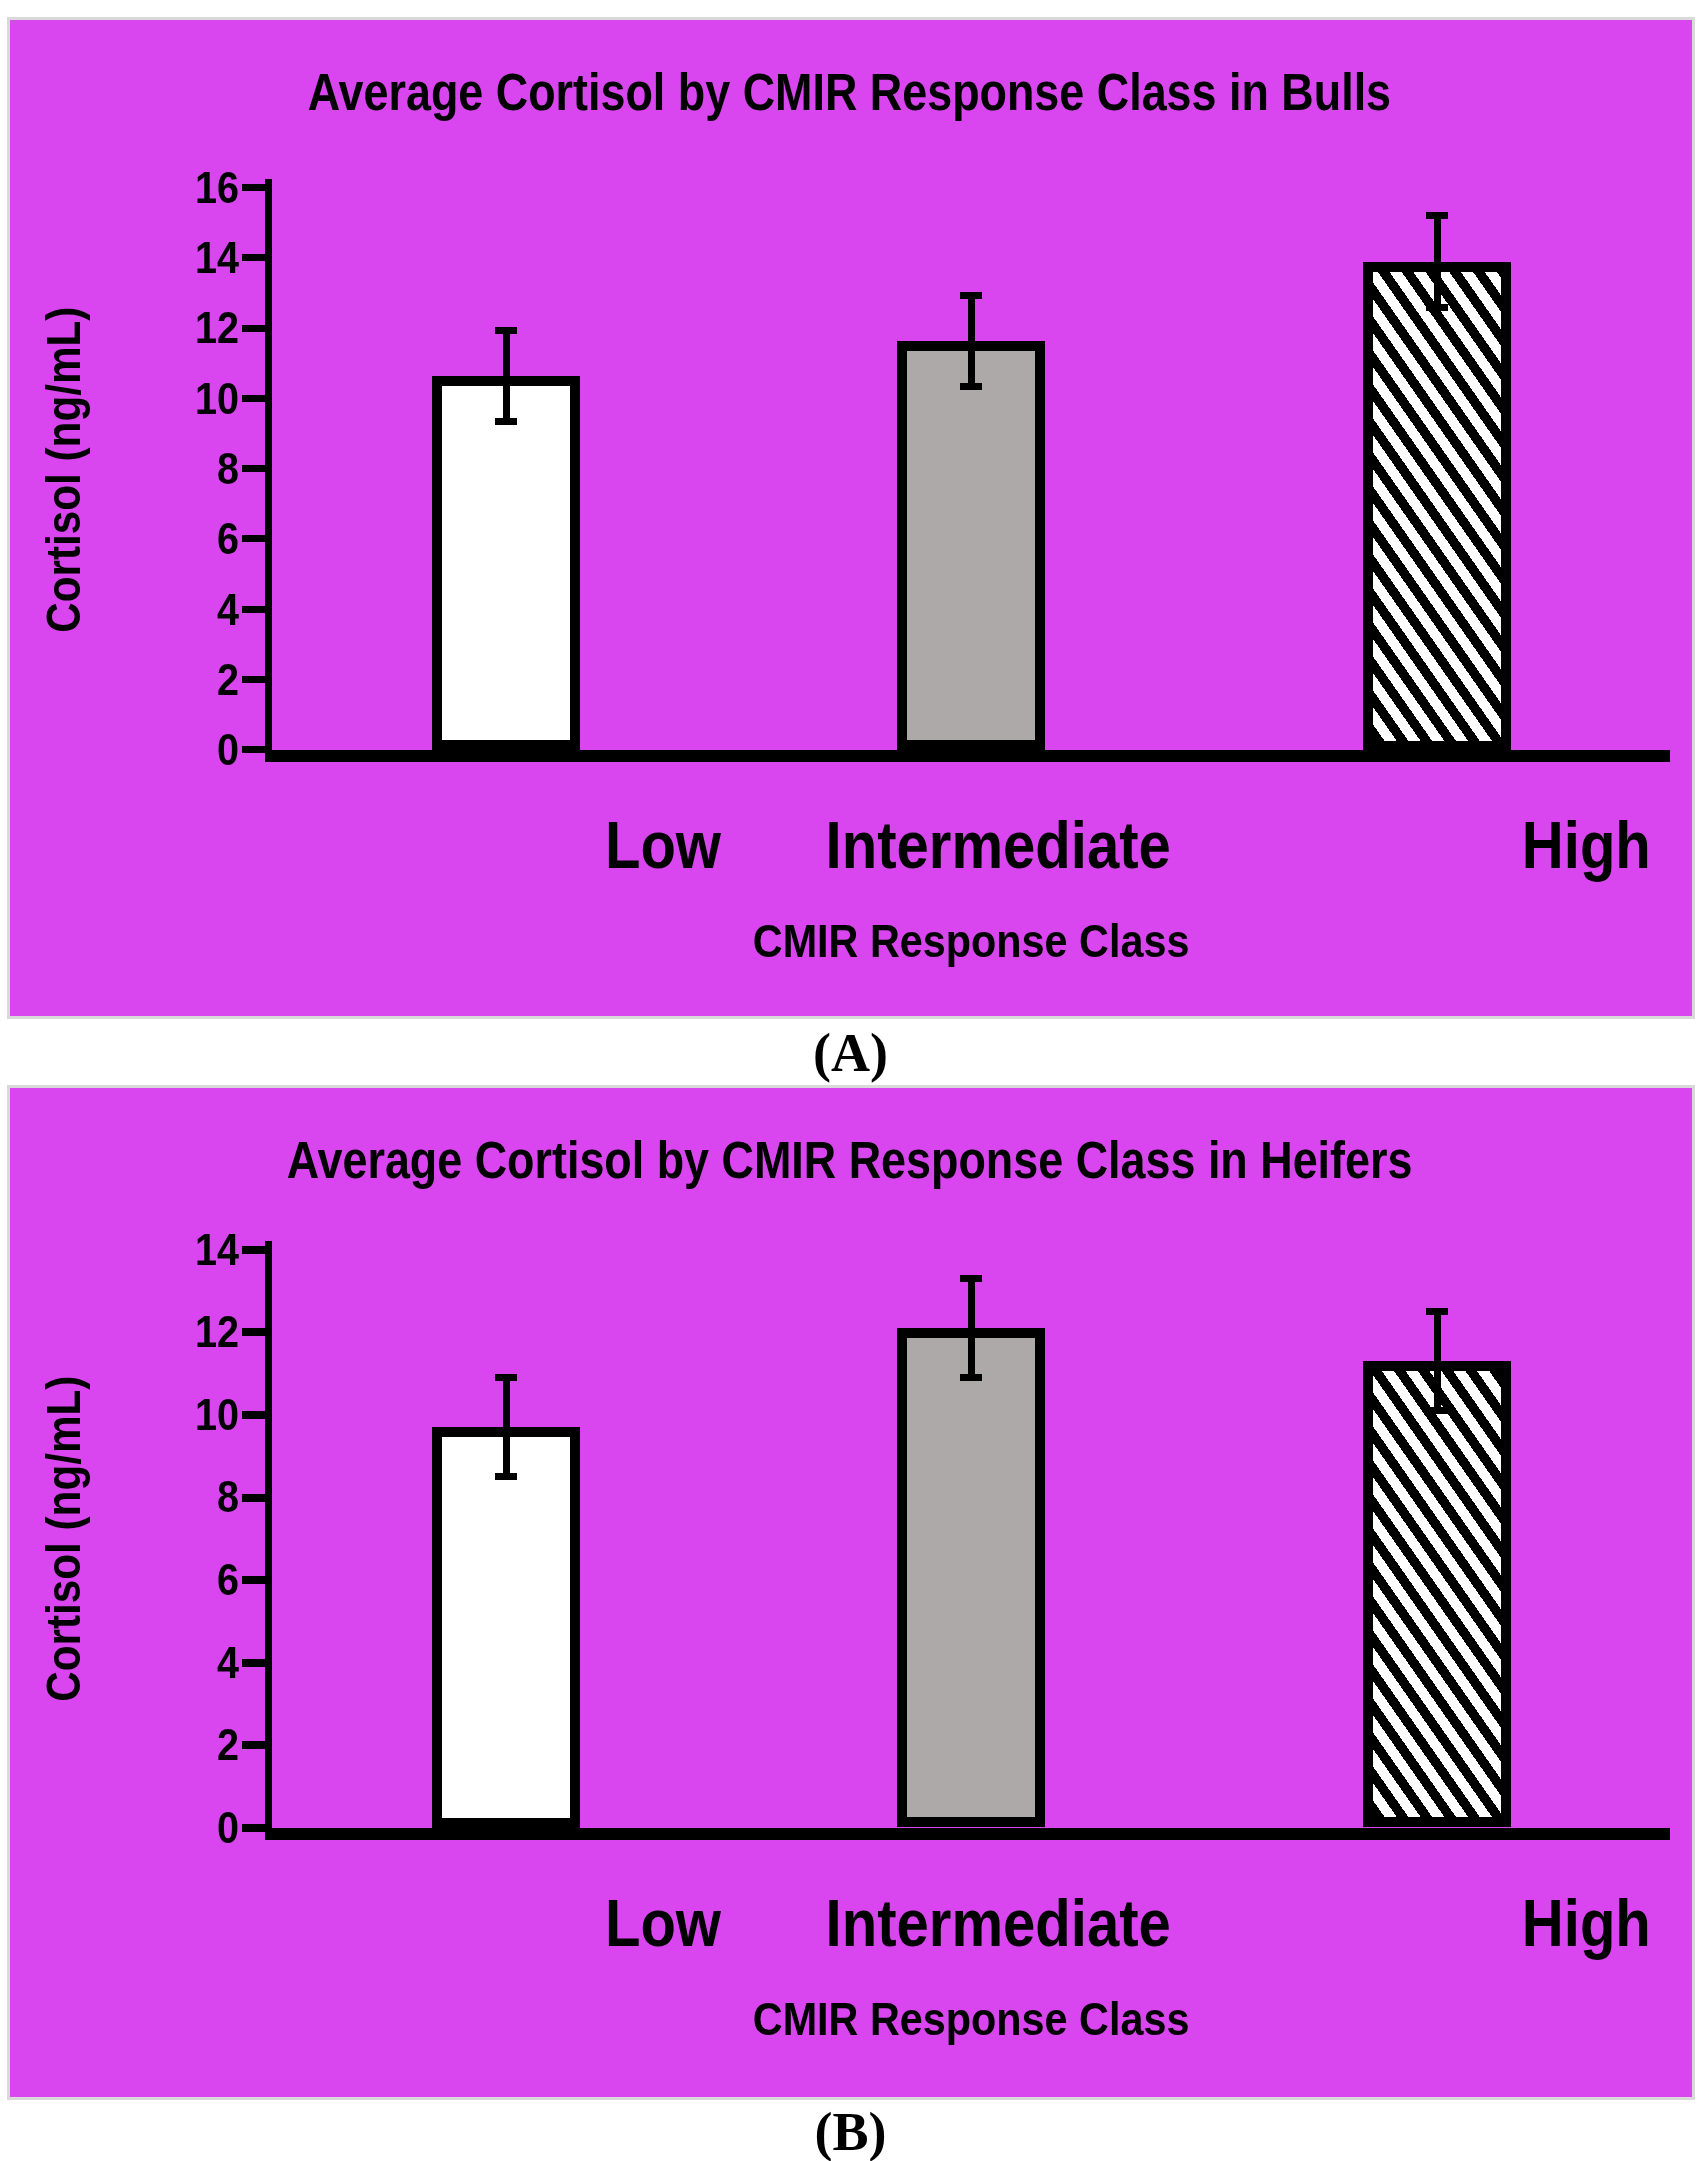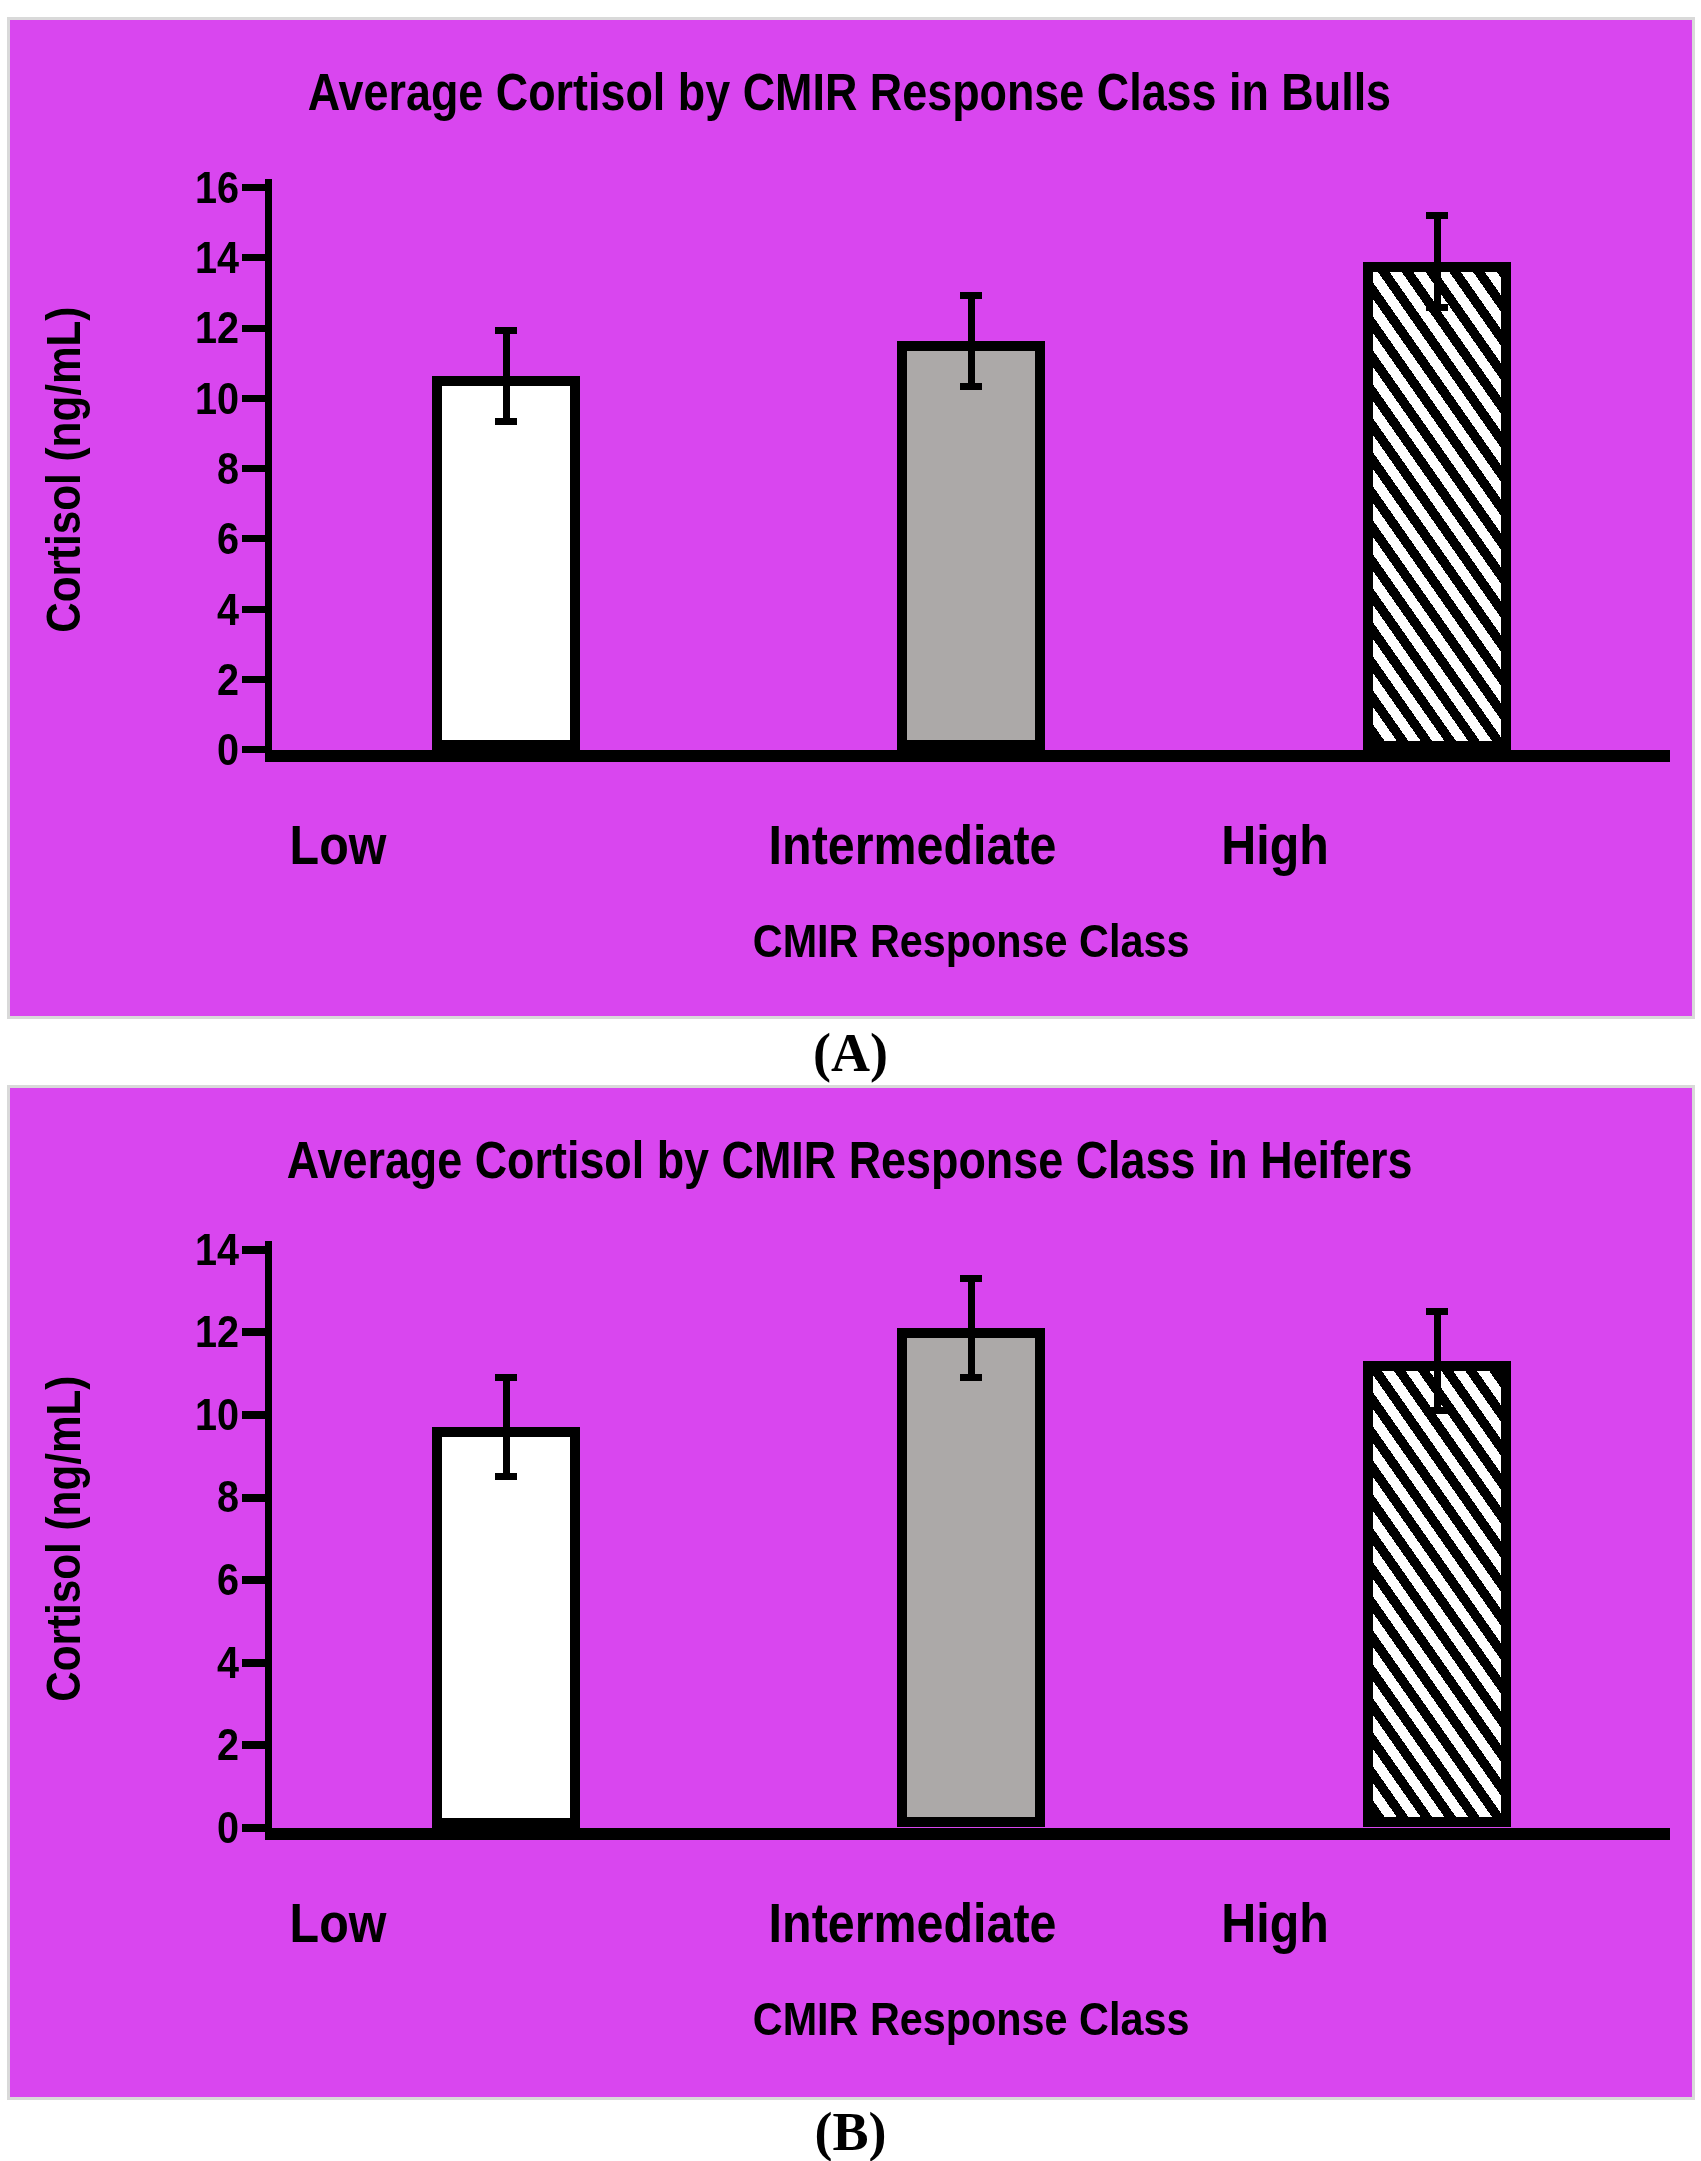--- a/index.html
+++ b/index.html
@@ -23,21 +23,21 @@
     position:absolute; left:0; width:1701px; text-align:center;
     font-family:"Liberation Serif", "DejaVu Serif", serif;
     font-weight:bold; font-size:54px; color:#000;
   }
   #cap-a { top:1021px; height:64px; line-height:64px; }
   #cap-b { top:2102px; height:60px; line-height:60px; }
   .cond   { display:inline-block; transform:scaleX(0.88); transform-origin:center center; white-space:nowrap; }
   .cond-r { display:inline-block; transform:scaleX(0.88); transform-origin:right center;  white-space:nowrap; }
   .chart-title    { font-weight:bold; font-size:51px;  color:#000; text-align:center; }
   .tick-label     { font-weight:bold; font-size:45px;  color:#000; text-align:right; }
-  .category-label { font-weight:bold; font-size:55px; color:#000; text-align:left; }
+  .category-label { font-weight:bold; font-size:66px; color:#000; text-align:right; }
   .x-axis-title   { font-weight:bold; font-size:47px;  color:#000; text-align:center; }
   .y-axis-title   { font-weight:bold; font-size:48px;  color:#000; text-align:center; }
   .ink  { background:#000; }
   .bar { box-sizing:border-box; border:10px solid #000; }
   .bar-white { background:#ffffff; }
   .bar-solid-gray { background:#aca9a8; }
   .bar-diagonal-hatch {
     background:repeating-linear-gradient(55deg, #000 0px, #000 9.5px, #ffffff 9.5px, #ffffff 19.5px);
   }
 </style>

